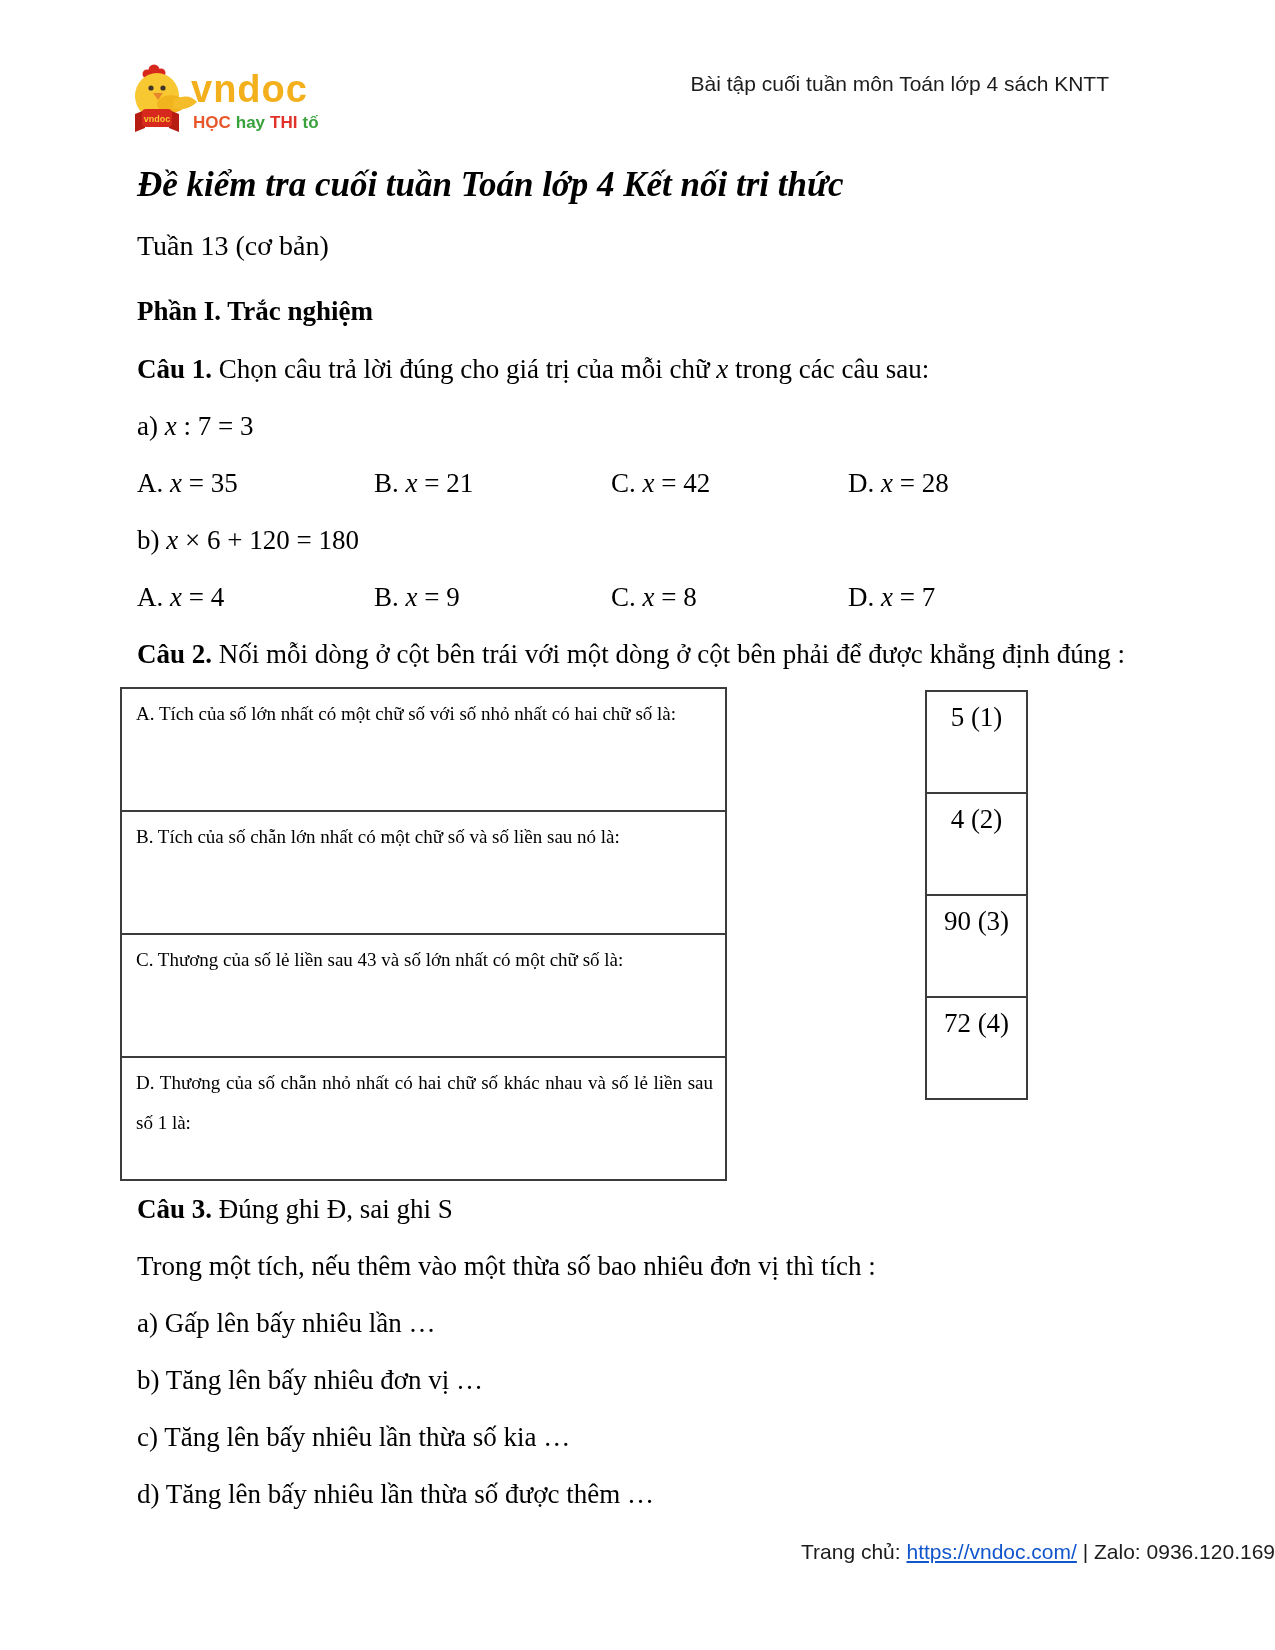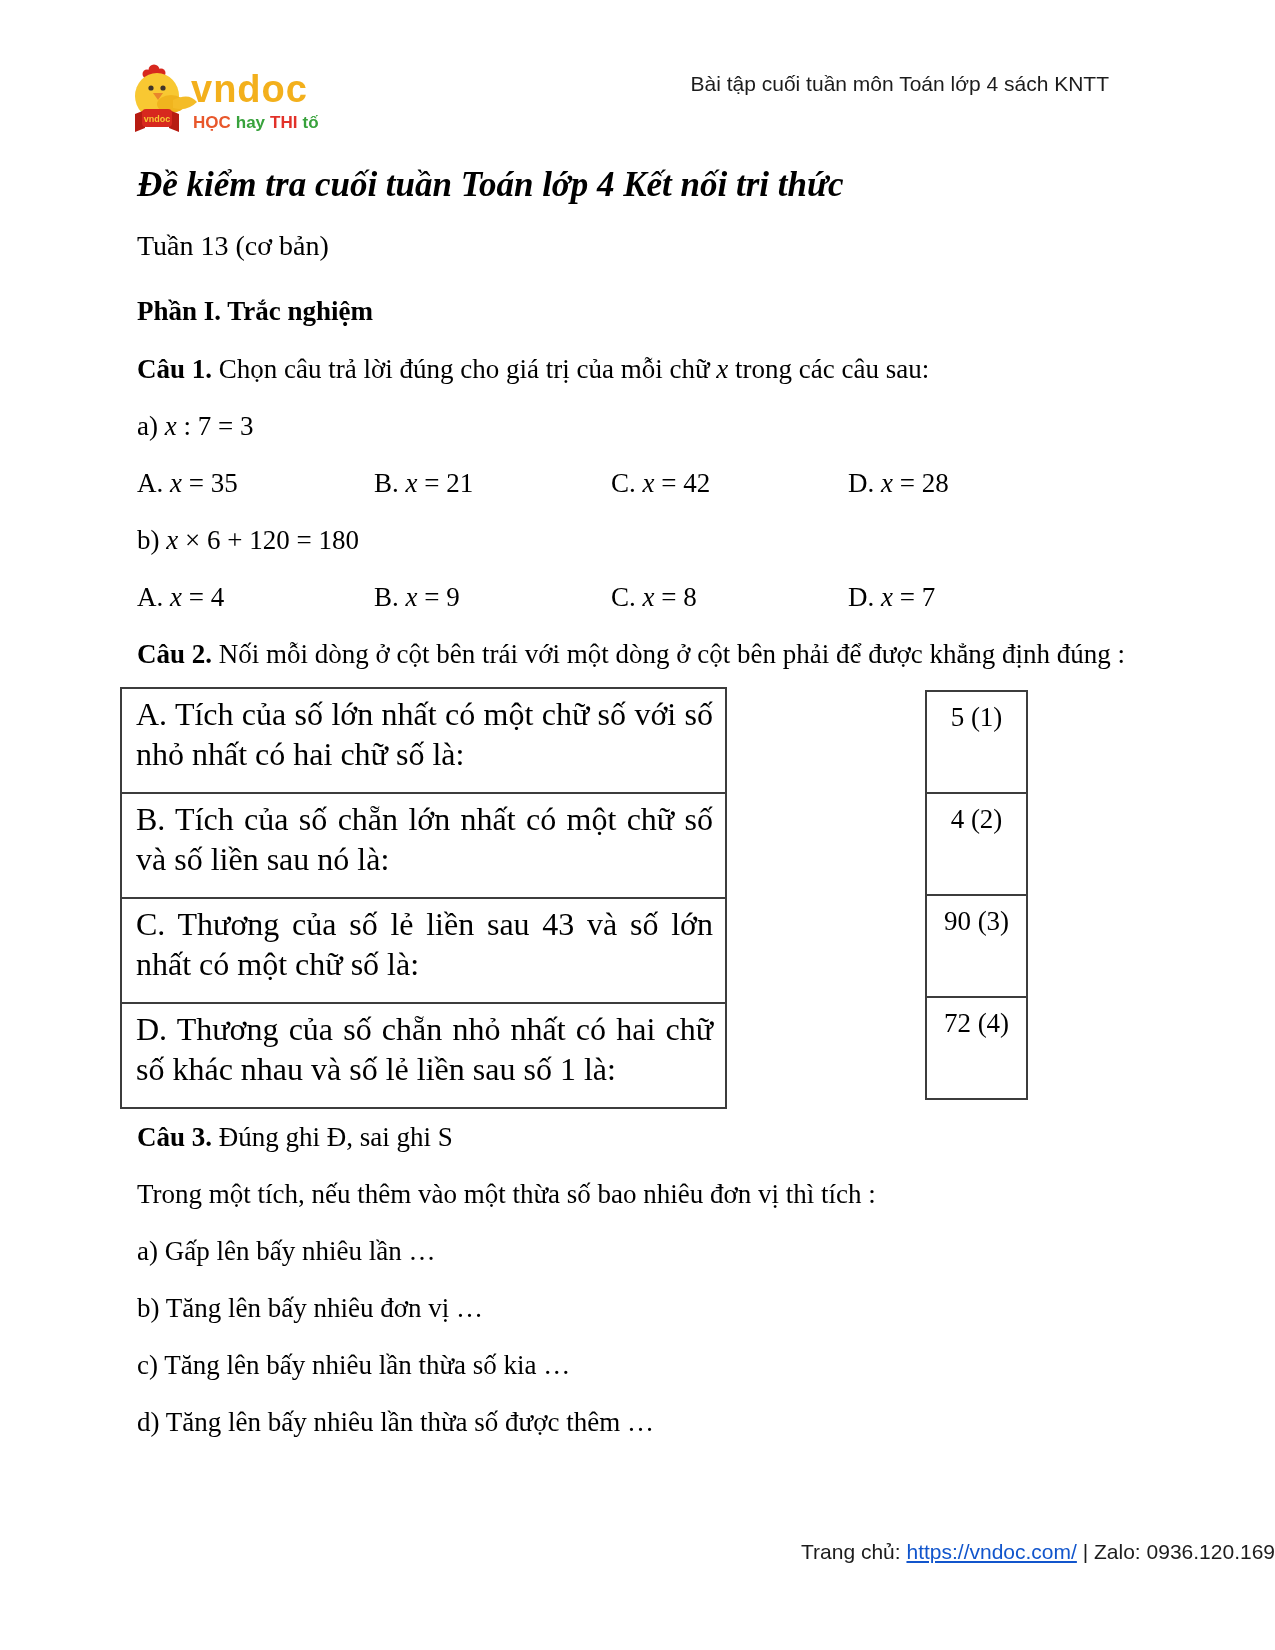--- a/index.html
+++ b/index.html
@@ -31,22 +31,22 @@
   .vx{font-style:italic;}
   .opt-row{display:flex;font-size:27px;line-height:33px;margin:2px 0 24px 0;}
   .opt{width:237px;flex:0 0 auto;white-space:nowrap;}
   .opt:last-child{width:auto;}
   
   .q2-wrap{position:relative;margin:5px 0 0 -17px;min-height:412px;}
   .match-table{border-collapse:collapse;width:607px;}
   .match-table td{
     border:2px solid #3c3c3c;
     vertical-align:top;
-    font-size:32px;line-height:40px;
-    padding:5px 12px 6px 14px;
+    font-size:19px;line-height:40px;
+    padding:5px 12px 24px 14px;
     height:92px;
     text-align:justify;
   }
   .answer-table{position:absolute;left:805px;top:3px;border-collapse:collapse;}
   .answer-table td{
     border:2px solid #3c3c3c;
     width:99px;height:94px;
     vertical-align:top;text-align:center;
     font-size:27px;line-height:38px;
     padding:6px 0 0 0;

